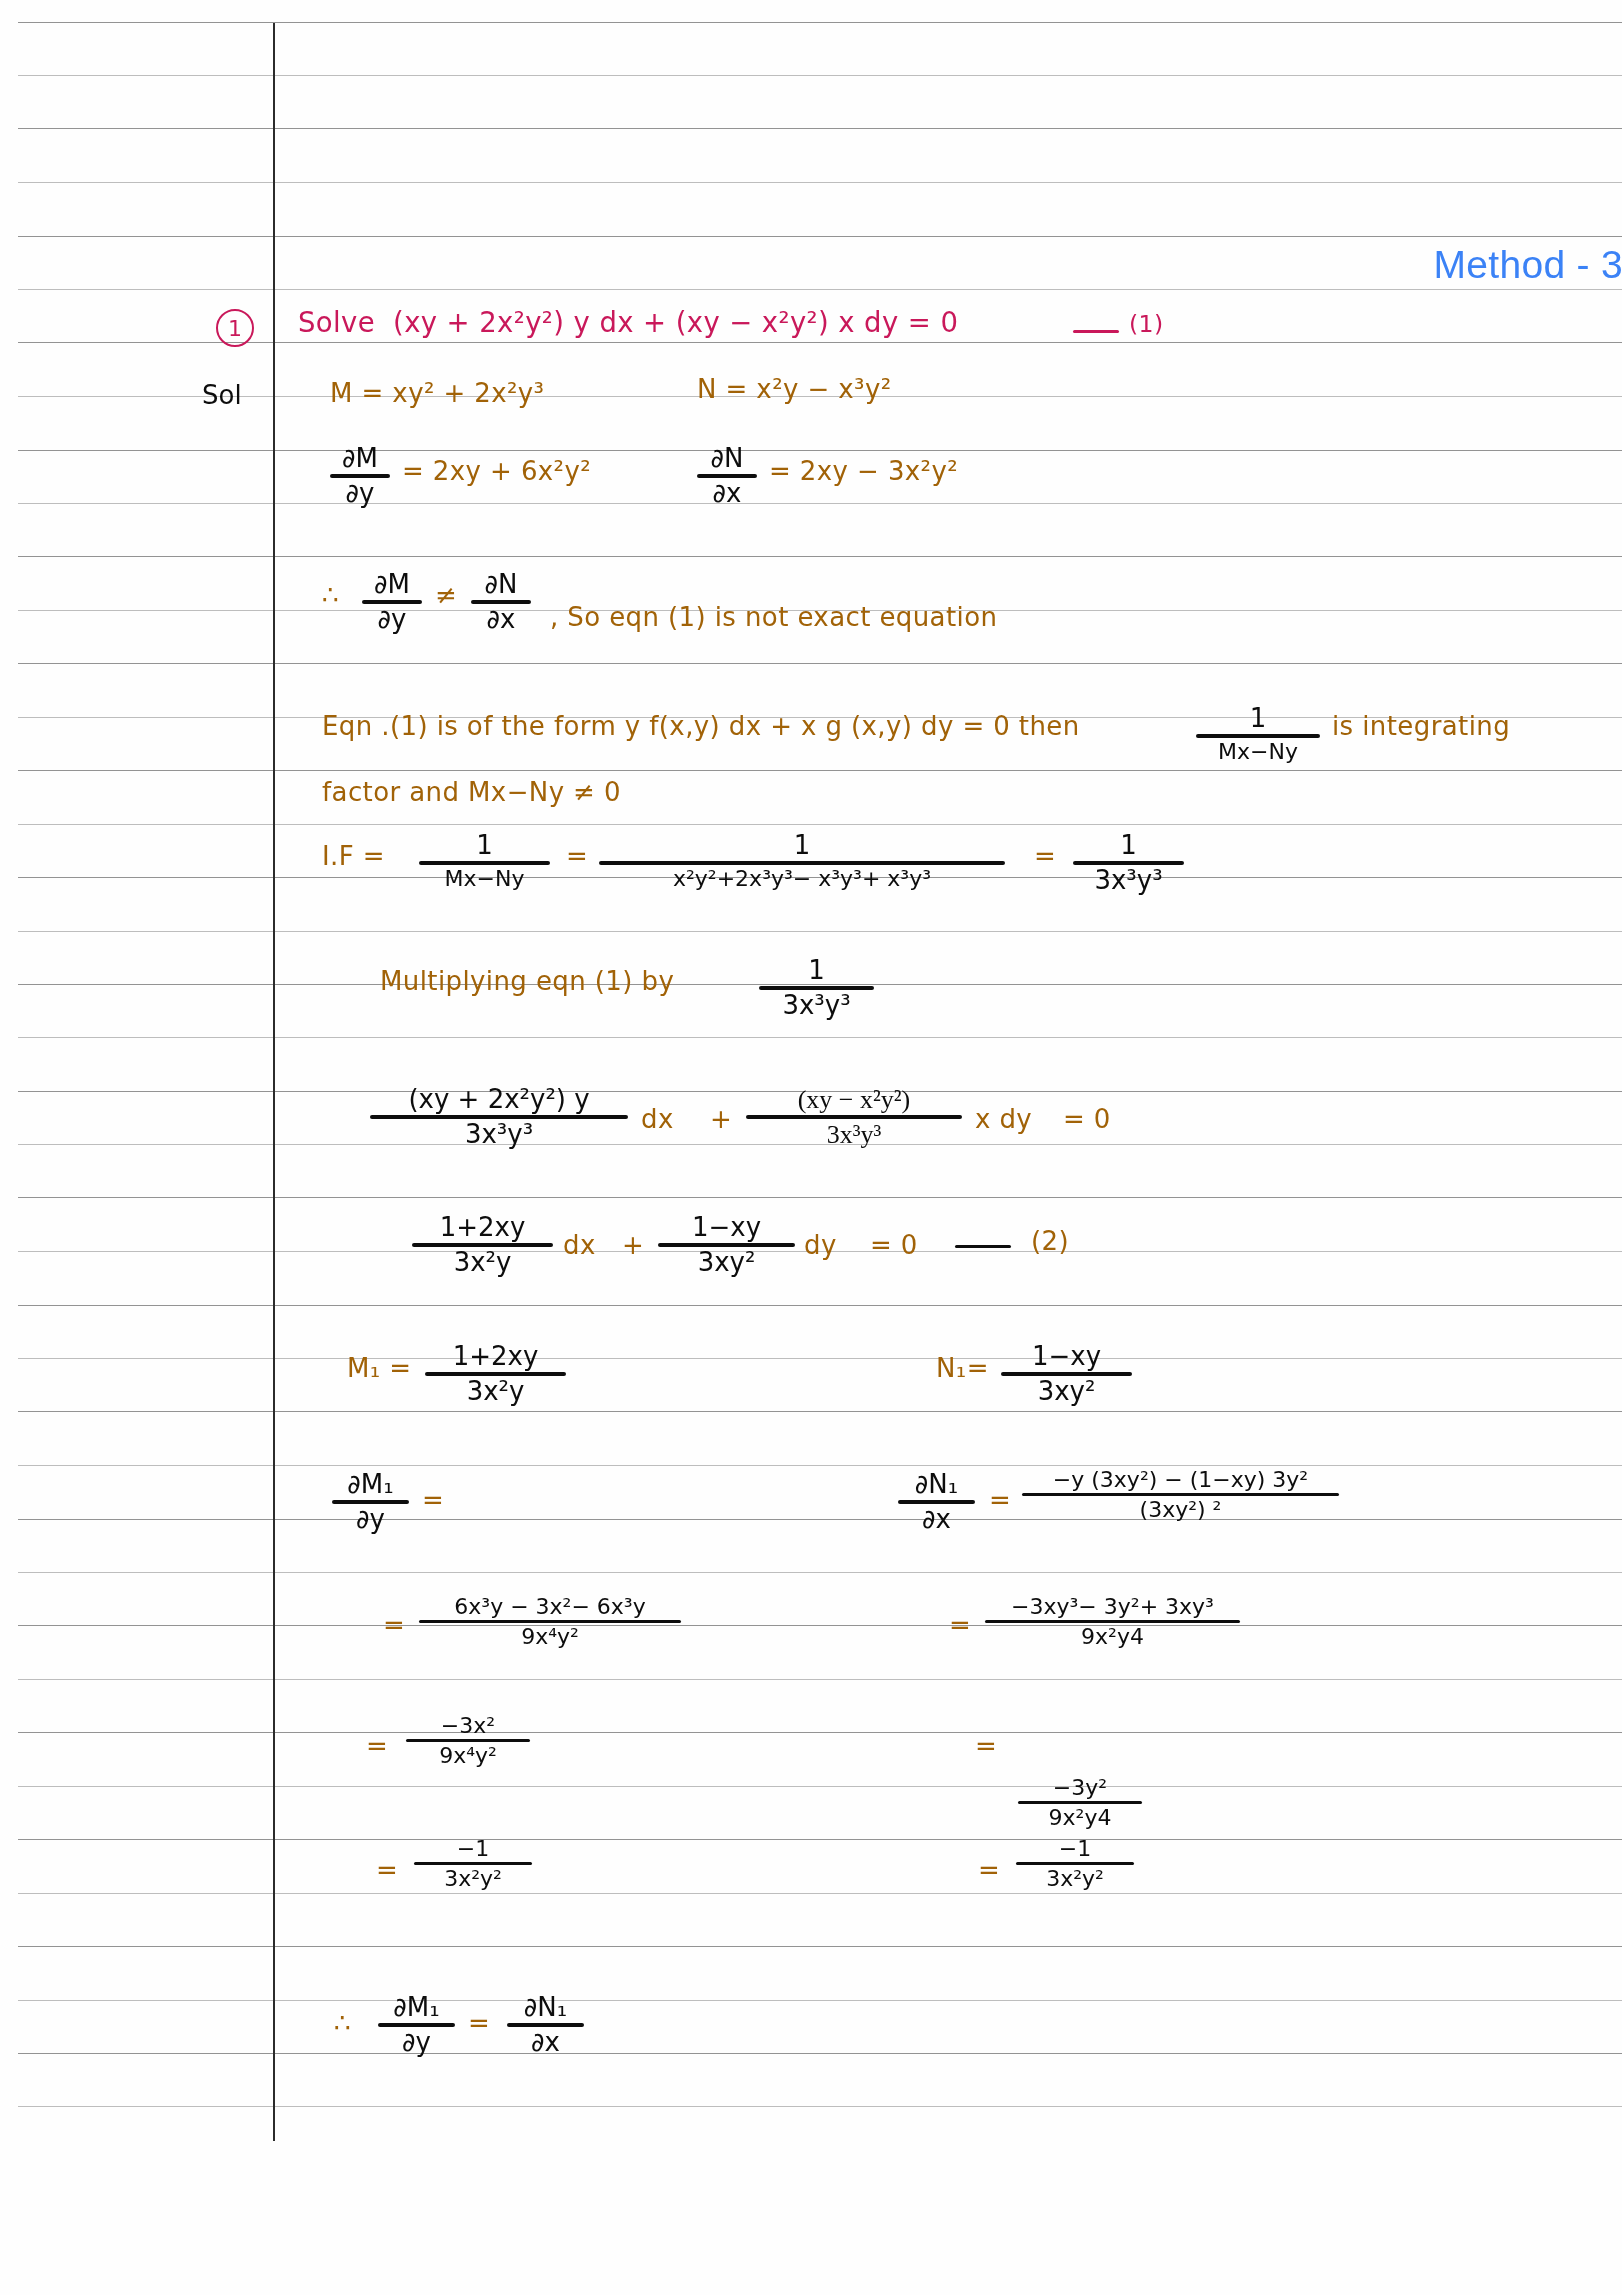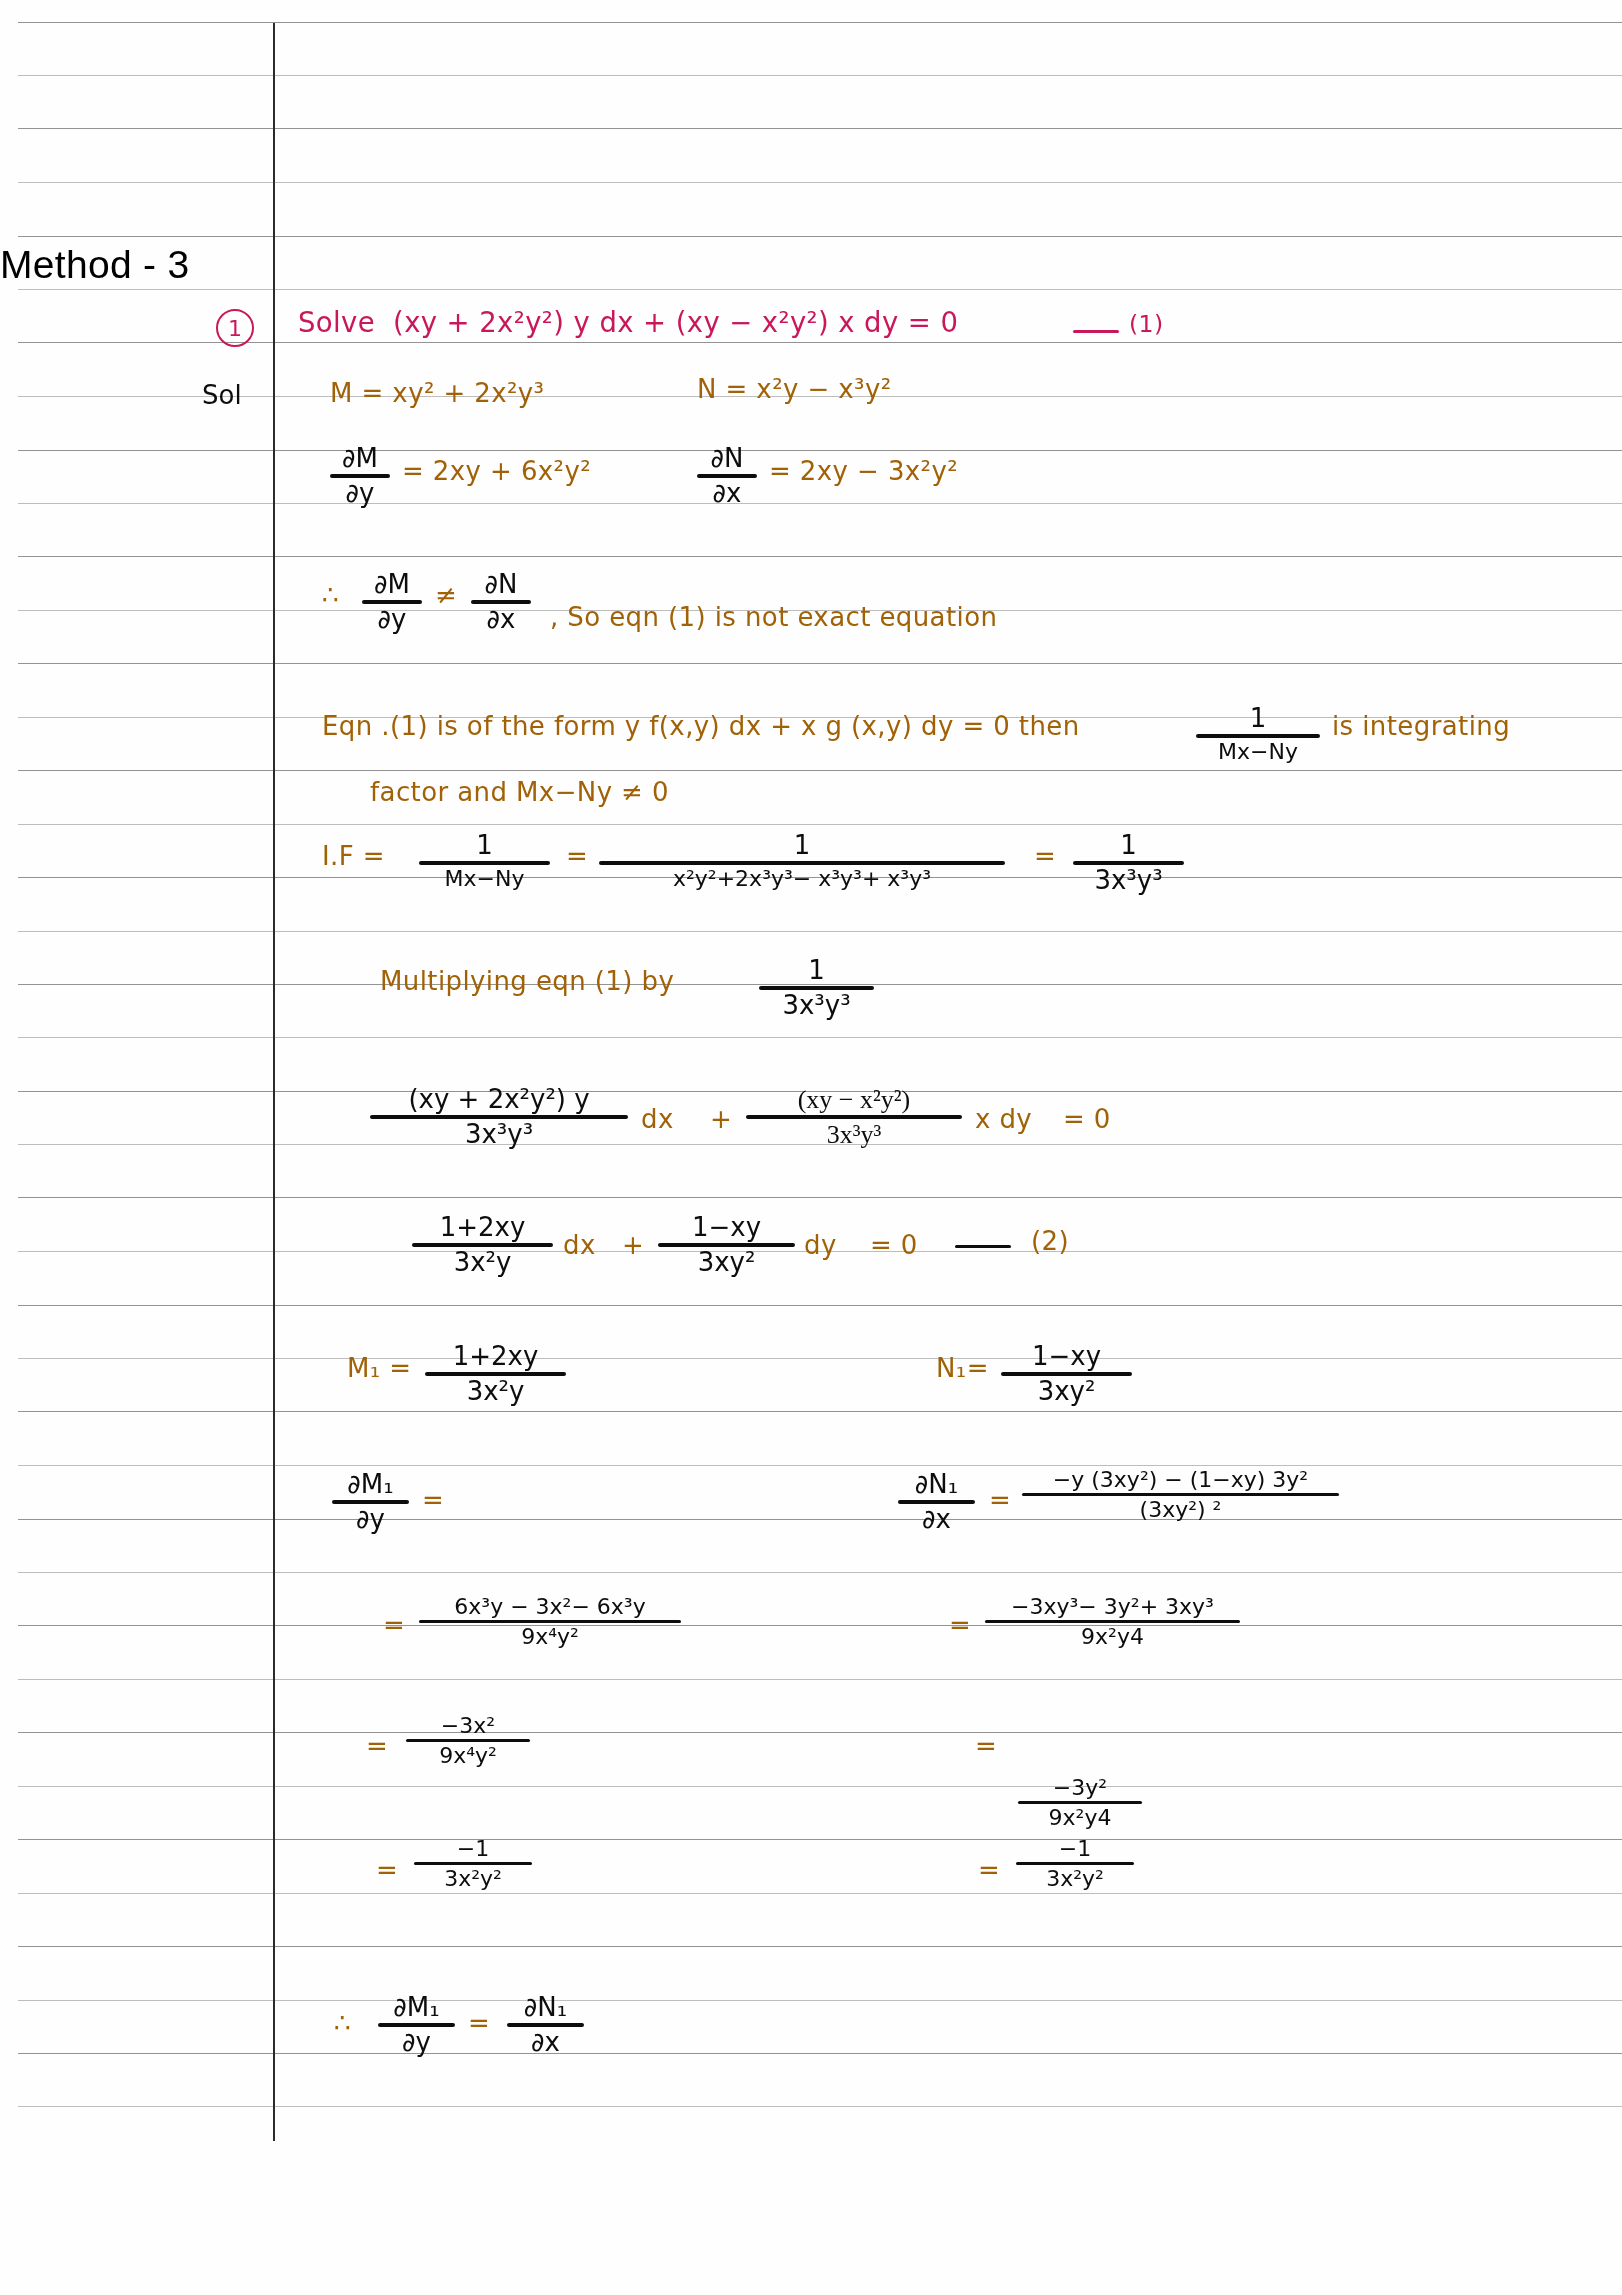--- a/index.html
+++ b/index.html
@@ -42,24 +42,24 @@
     width: 2px;
     height: 2118px;
     background: #2b2b2b;
   }
 
   
   #title {
     position: absolute;
     left: 0; top: 243px;
     width: 1623px;
-    text-align: left;
+    text-align: right;
     font-family: "Liberation Sans", sans-serif;
     font-size: 39px;
-    color: #000000;
+    color: #3b82f6;
     letter-spacing: 0.3px;
   }
 
   
   .hw {
     position: absolute;
     font-family: "DejaVu Sans", sans-serif;
     color: #a16207;
     font-size: 26px;
     line-height: 1;
@@ -210,21 +210,21 @@
   </div>
   <div class="hw" style="left:550px; top:604px;">,   So eqn (1) is not exact equation</div>
 
   <div class="hw" style="left:322px; top:713px;">Eqn .(1) is of the form  y f(x,y) dx  +  x g (x,y) dy = 0   then</div>
   <div class="frac" style="left:1196px; top:705px; width:124px;">
     <span class="num">1</span>
     <span class="bar"></span>
     <span class="den s">Mx−Ny</span>
   </div>
   <div class="hw" style="left:1332px; top:713px;">is integrating</div>
-  <div class="hw" style="left:322px; top:779px;margin-left:48px;">factor and Mx−Ny ≠ 0</div>
+  <div class="hw" style="left:322px; top:779px;">factor and Mx−Ny ≠ 0</div>
 
   <div class="hw" style="left:322px; top:843px;">I.F =</div>
   <div class="frac" style="left:419px; top:832px; width:131px;">
     <span class="num">1</span>
     <span class="bar"></span>
     <span class="den s">Mx−Ny</span>
   </div>
   <div class="hw" style="left:566px; top:843px;">=</div>
   <div class="frac" style="left:599px; top:832px; width:406px;">
     <span class="num">1</span>

